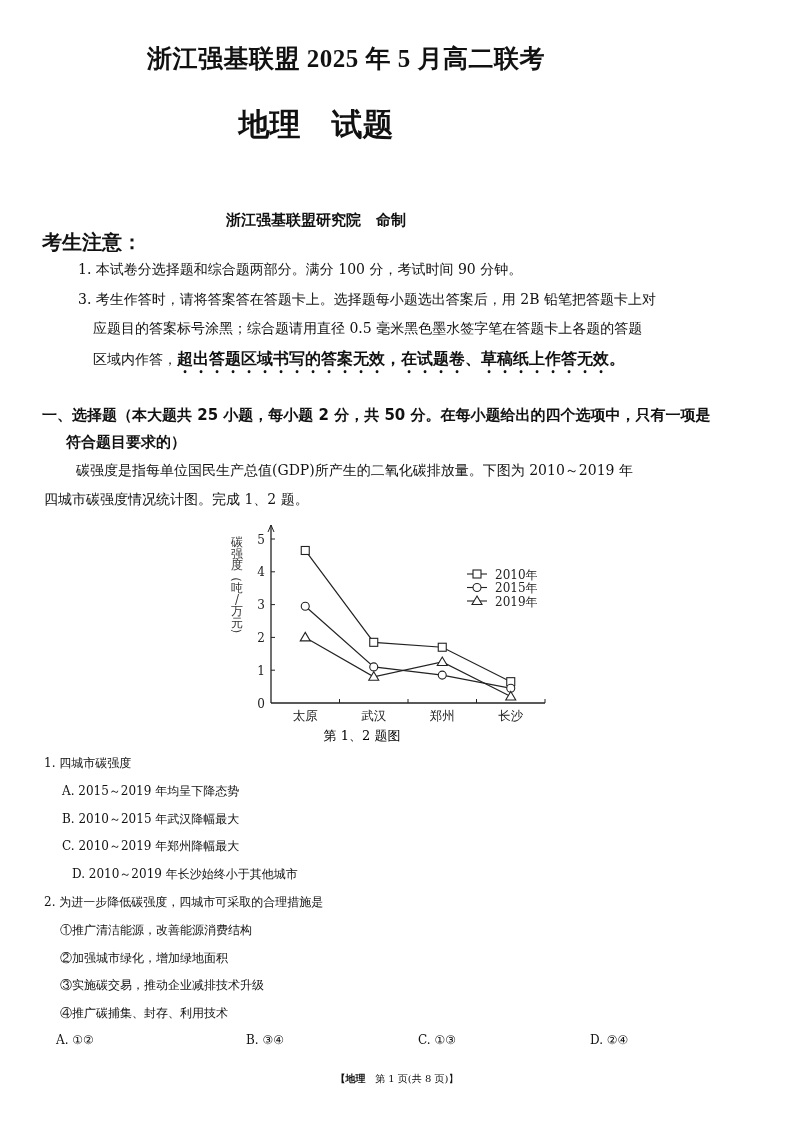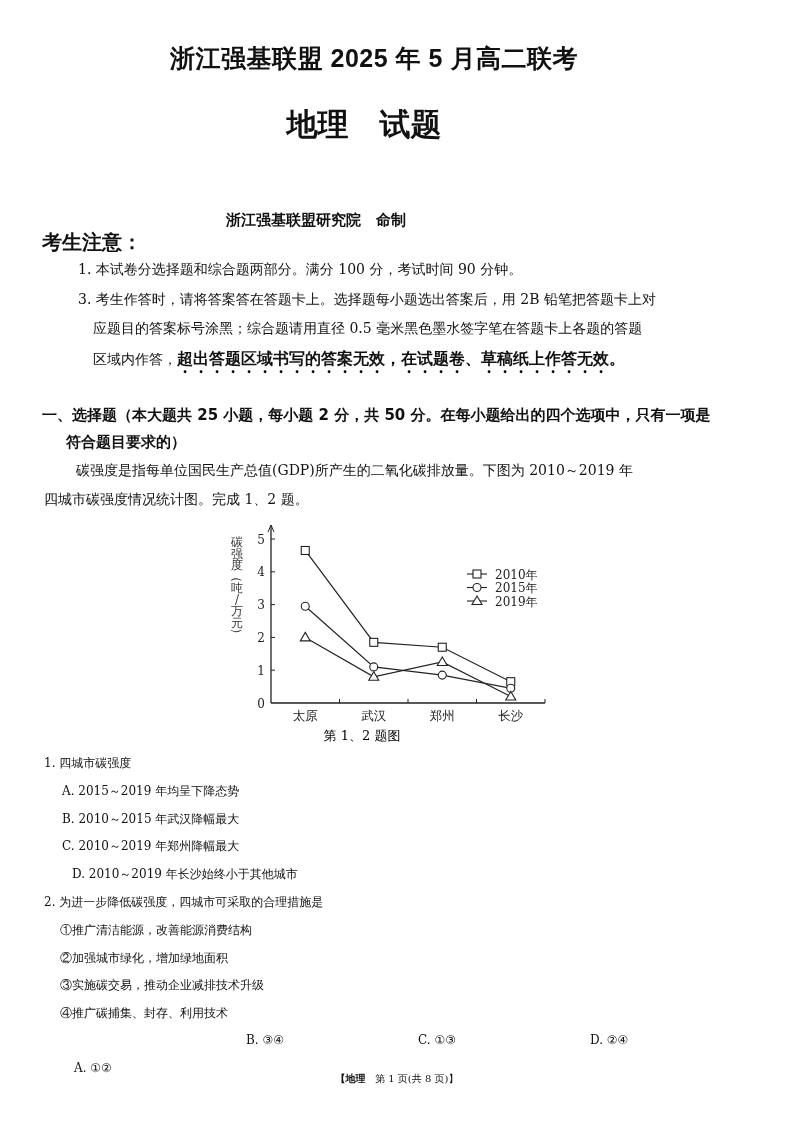--- a/index.html
+++ b/index.html
@@ -1,22 +1,22 @@
 <!DOCTYPE html>
 <html><head>
 <meta charset="utf-8">
 <style>
   html, body { margin: 0; padding: 0; background: #fff; }
   body { width: 794px; height: 1123px; position: relative; overflow: hidden;
          font-family: "DejaVu Serif", "Liberation Serif", serif; color: #111; }
   .abs { position: absolute; white-space: nowrap; }
   .title { left: 0; width: 692px; text-align: center; top: 42px; font-size: 25px; font-weight: bold;
-           font-family: Liberation Sans, sans-serif; letter-spacing: 0.5px; margin-left: 28px; }
+           font-family: Liberation Serif, serif; letter-spacing: 0.5px; }
   .subject { left: 0; width: 632px; text-align: center; top: 104px; font-size: 31px; font-weight: bold;
-             font-family: "DejaVu Serif", serif; word-spacing: 18px; padding-left: 48px; }
+             font-family: "DejaVu Serif", serif; word-spacing: 18px; }
   .maker { left: 0; width: 632px; text-align: center; top: 175px; font-size: 15px; font-weight: bold;
            font-family: "DejaVu Sans", sans-serif; margin-top: 36px; }
   .notice-h { left: 42px; top: 229px; font-size: 20px; font-weight: bold; font-family: "DejaVu Sans", sans-serif; }
   .line { font-size: 14px; }
   .bold-sans { font-weight: bold; font-family: "DejaVu Sans", sans-serif; font-size: 16px; }
   .dotted { text-emphasis: dot; text-emphasis-position: under; -webkit-text-emphasis: dot; -webkit-text-emphasis-position: under; }
   .sec { left: 42px; top: 406px; font-size: 15px; font-weight: bold; font-family: "DejaVu Sans", sans-serif; }
   .sec2 { left: 66px; top: 433px; font-size: 15px; font-weight: bold; font-family: "DejaVu Sans", sans-serif; }
   .q { font-size: 12px; }
   svg text { font-family: "DejaVu Serif", serif; }
@@ -124,20 +124,20 @@
 <div class="abs q" style="left:62px; top:783px;">A. 2015～2019 年均呈下降态势</div>
 <div class="abs q" style="left:62px; top:811px;">B. 2010～2015 年武汉降幅最大</div>
 <div class="abs q" style="left:62px; top:838px;">C. 2010～2019 年郑州降幅最大</div>
 <div class="abs q" style="left:62px; top:866px;margin-left:10px;">D. 2010～2019 年长沙始终小于其他城市</div>
 
 <div class="abs q" style="left:44px; top:894px;">2. 为进一步降低碳强度，四城市可采取的合理措施是</div>
 <div class="abs q" style="left:60px; top:922px;">①推广清洁能源，改善能源消费结构</div>
 <div class="abs q" style="left:60px; top:950px;">②加强城市绿化，增加绿地面积</div>
 <div class="abs q" style="left:60px; top:977px;">③实施碳交易，推动企业减排技术升级</div>
 <div class="abs q" style="left:60px; top:1005px;">④推广碳捕集、封存、利用技术</div>
-<div class="abs q" style="left:74px; top:1033px;margin-top:28px;">A. ①②</div>
+<div class="abs q" style="left:56px; top:1033px;">A. ①②</div>
 <div class="abs q" style="left:246px; top:1033px;">B. ③④</div>
 <div class="abs q" style="left:418px; top:1033px;">C. ①③</div>
 <div class="abs q" style="left:590px; top:1033px;">D. ②④</div>
 
 <div class="abs footer">
   <b>【地理</b>&nbsp;&nbsp;&nbsp;<span>第 1 页(共 8 页)】</span>
 </div>
 
 </body></html>

